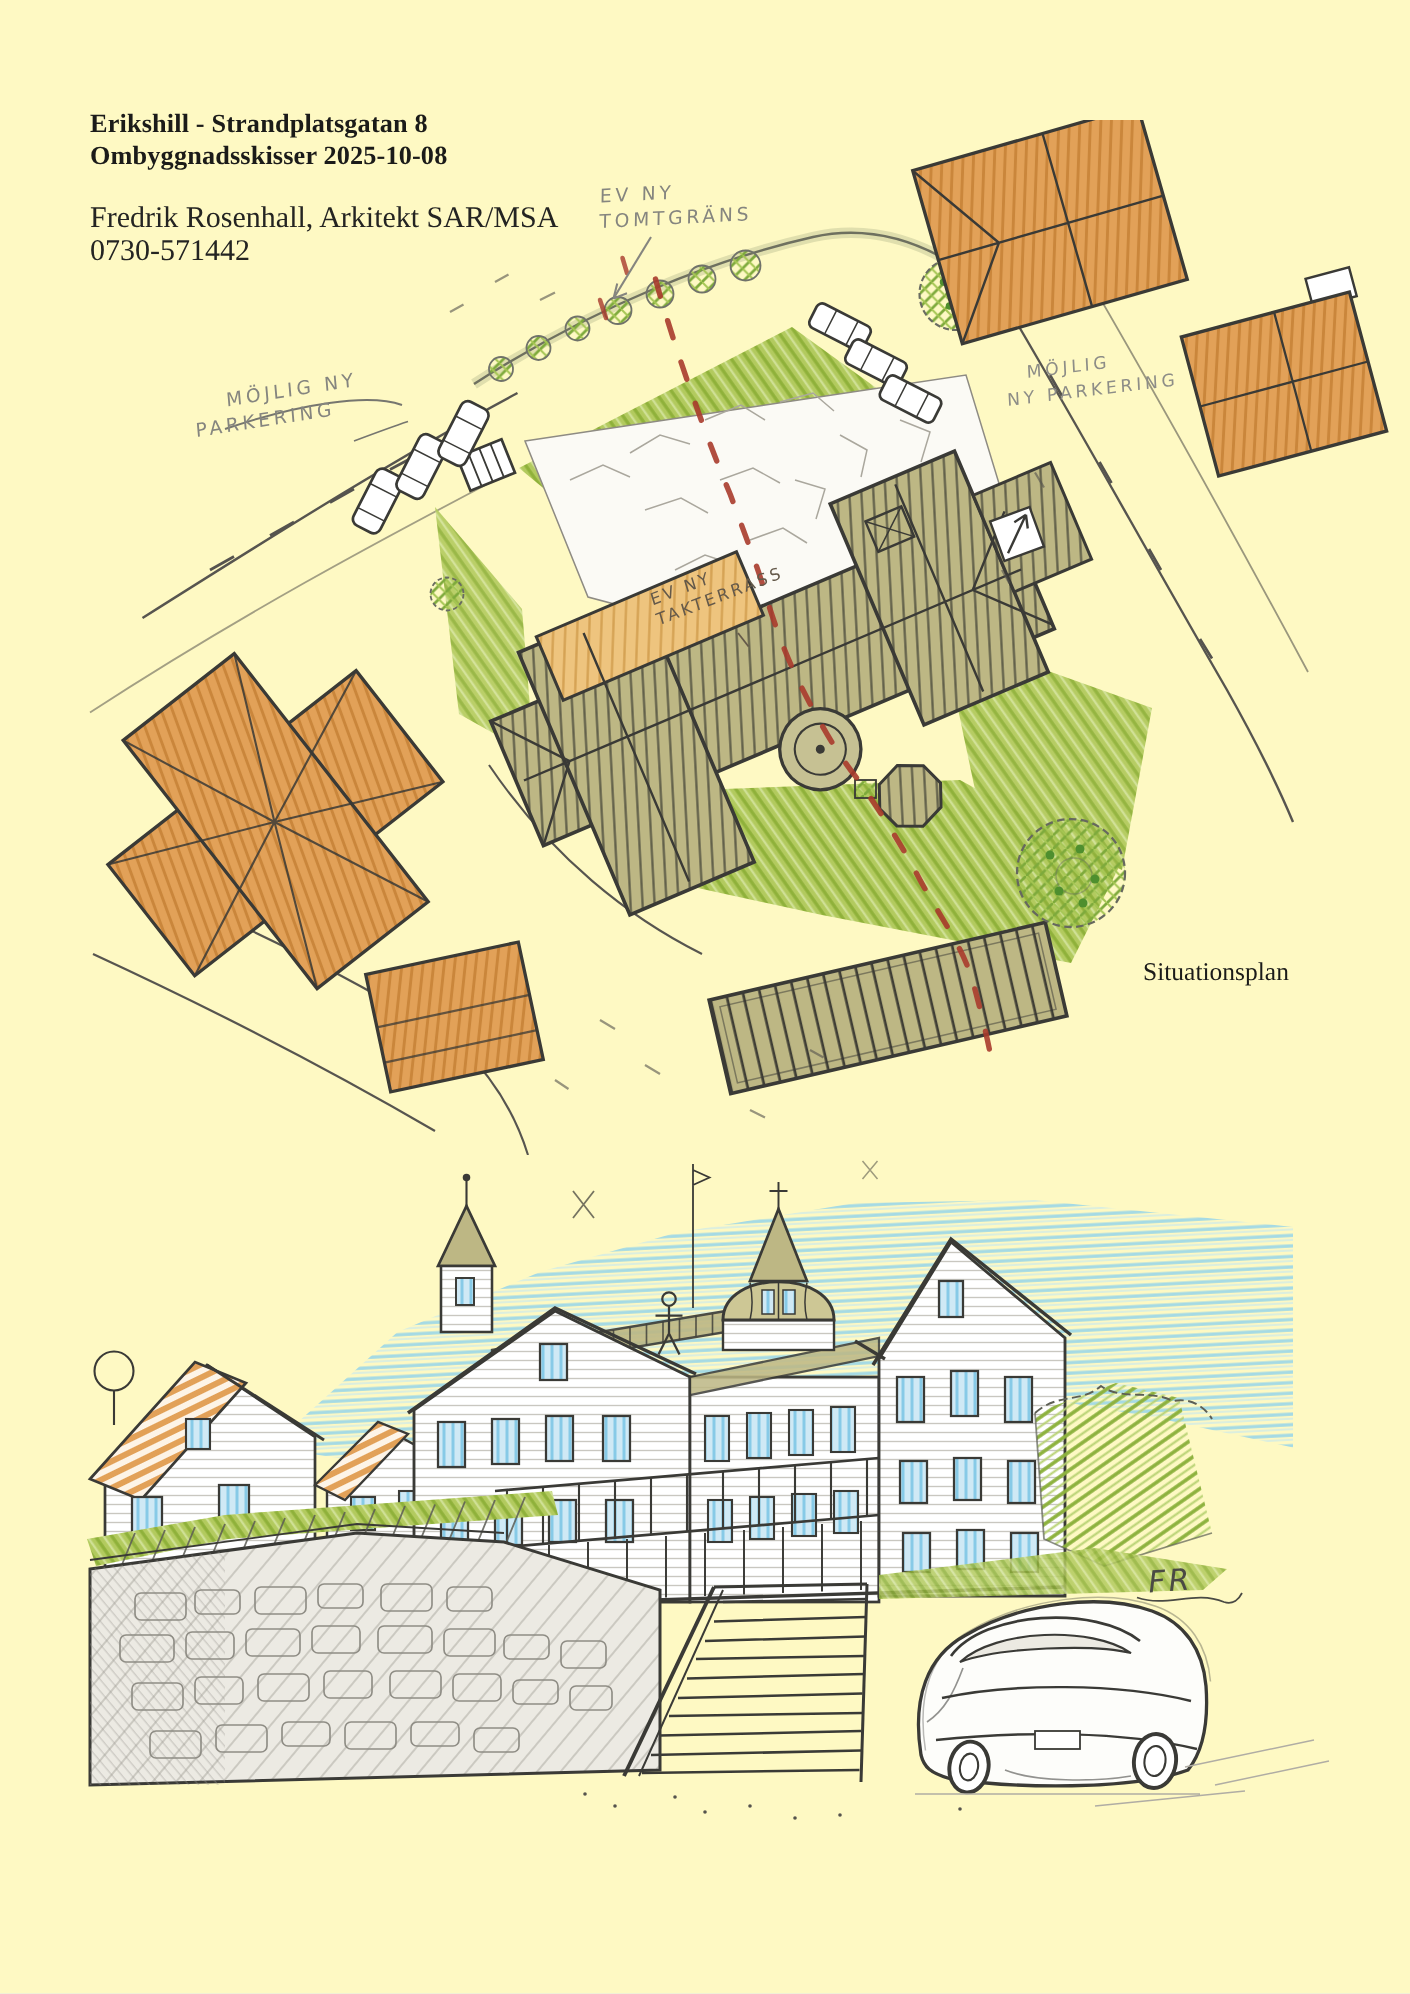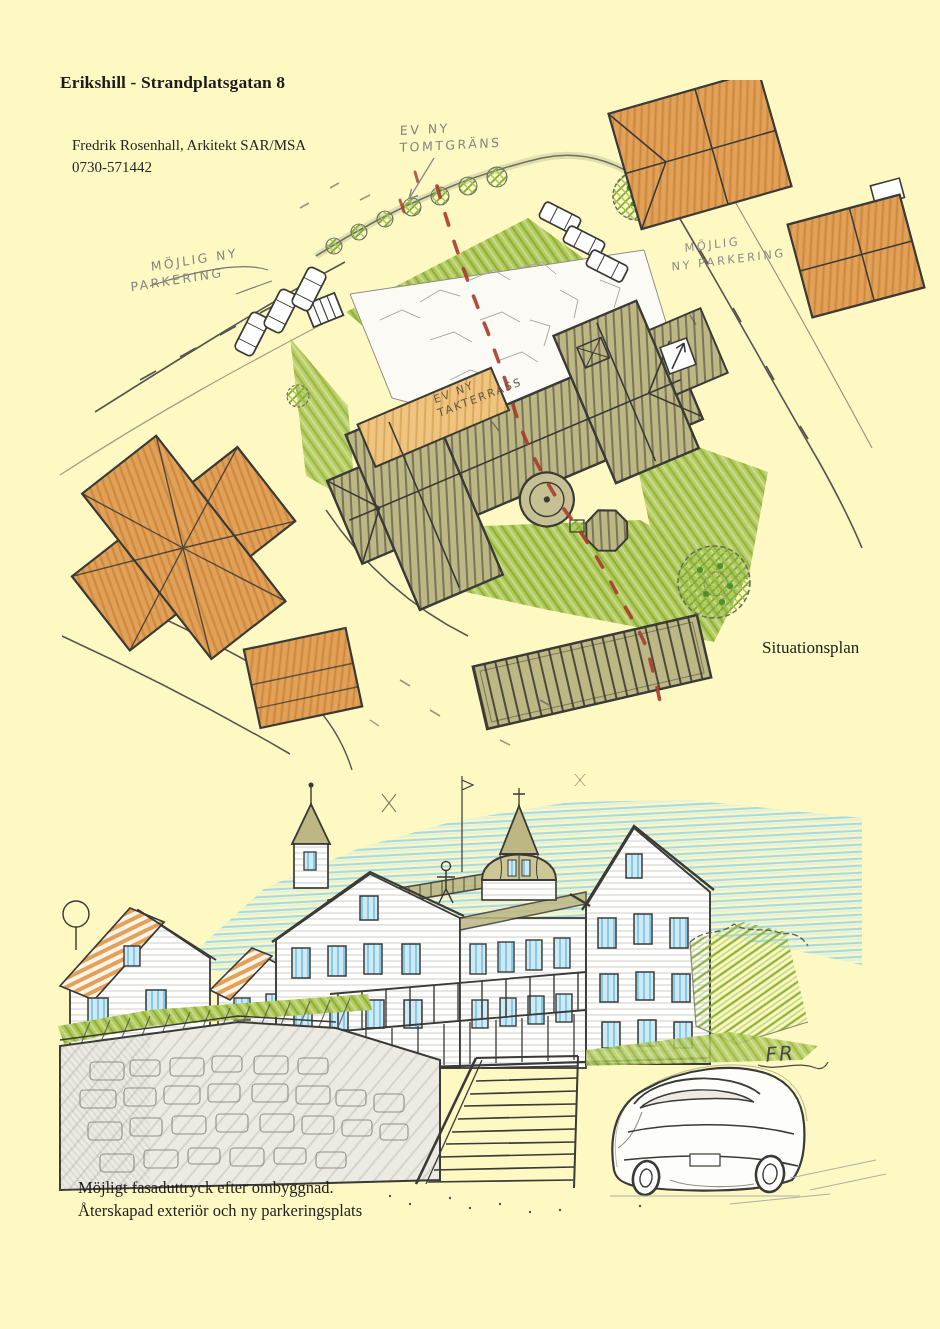--- a/index.html
+++ b/index.html
@@ -1,21 +1,21 @@
 <!DOCTYPE html>
 <html style="--roof-orange: #e2a158; --roof-olive: #bdb784; --lawn-green: #b2ca5e; --terrace-tan: #eec47e; --boundary-red: #a93b2c; --sky-blue: #8fd2ec; --window-blue: #7ac4e4; --door-red: #d84b3a; --pencil: #3a3a36; --logo-gray: #3b3b3d;"><head>
 <meta charset="utf-8">
 <style>
   html,body{margin:0;padding:0;background:#e8e8e8;}
   .page{position:relative;width:940px;height:1329px;background:#fef9c3;overflow:hidden;
         font-family:"Liberation Serif",serif;color:#1b1b19;padding-left:36px;}
   .abs{position:absolute;}
   
   .hdr-title{left:60px;top:72px;font-size:17.5px;font-weight:700;line-height:21px;letter-spacing:.1px;}
-  .hdr-contact{left:72px;top:134px;font-size:15px;font-weight:400;line-height:22px;color:#242422;}
+  .hdr-contact{left:60px;top:134px;font-size:20px;font-weight:400;line-height:22px;color:#242422;}
   
   .ann{font-family:"DejaVu Sans",sans-serif;color:#85857f;font-size:12.5px;letter-spacing:2.5px;
        line-height:17px;white-space:nowrap;transform-origin:left top;}
   .ann div{white-space:nowrap;}
   #ann-tomtgrans{left:400px;top:122px;transform:rotate(-3deg) skewX(-4deg);}
   #ann-parkering-left{left:150px;top:258px;transform:rotate(-9deg) skewX(-4deg);}
   #ann-parkering-left .l2{margin-left:-22px;}
   #ann-parkering-right{left:684px;top:240px;transform:rotate(-7deg) skewX(-4deg);font-size:11.5px;color:#8d8d87;}
   #ann-parkering-right .l2{margin-left:-14px;}
   #ann-takterrass{left:432px;top:394px;transform:rotate(-21deg) skewX(-4deg);font-size:11px;color:#64594a;letter-spacing:2px;line-height:14px;}
@@ -30,20 +30,21 @@
   svg text.sig{font-family:"DejaVu Sans",sans-serif;font-style:italic;font-size:20px;
        letter-spacing:2px;fill:#4a4a44;}
 </style>
 </head>
 <body>
 
 <div class="page">
 
   <div class="abs hdr-title">
     <div>Erikshill - Strandplatsgatan 8</div>
+    <div>Ombyggnadsskisser 2025-10-08</div>
   </div>
   <div class="abs hdr-contact">
     <div>Fredrik Rosenhall, Arkitekt SAR/MSA</div>
     <div>0730-571442</div>
   </div>
 
   <svg class="abs" style="left:0;top:80px" width="940" height="690" viewBox="0 0 940 690">
     <defs>
       <pattern id="pOr" width="7" height="7" patternUnits="userSpaceOnUse" patternTransform="rotate(18)">
         <rect width="7" height="7" fill="var(--roof-orange)"></rect>
@@ -505,18 +506,14 @@
       <circle cx="530" cy="450" r="1.2"></circle>
         <circle cx="610" cy="446" r="1.2"></circle>
     </g>
 
     <g>
       <text class="sig" x="736" y="300" transform="rotate(-4 760 300)">FR</text>
       <path d="M728,305 C748,312 766,300 786,308 C792,310 796,306 798,302" stroke="#4a4a44" stroke-width="1.2" fill="none"></path>
     </g>
   </svg>
 
-  <div class="abs caption">
-    <div>Möjligt fasaduttryck efter ombyggnad.</div>
-    <div>Återskapad exteriör och ny parkeringsplats</div>
-  </div>
 
 </div>
 
 </body></html>

